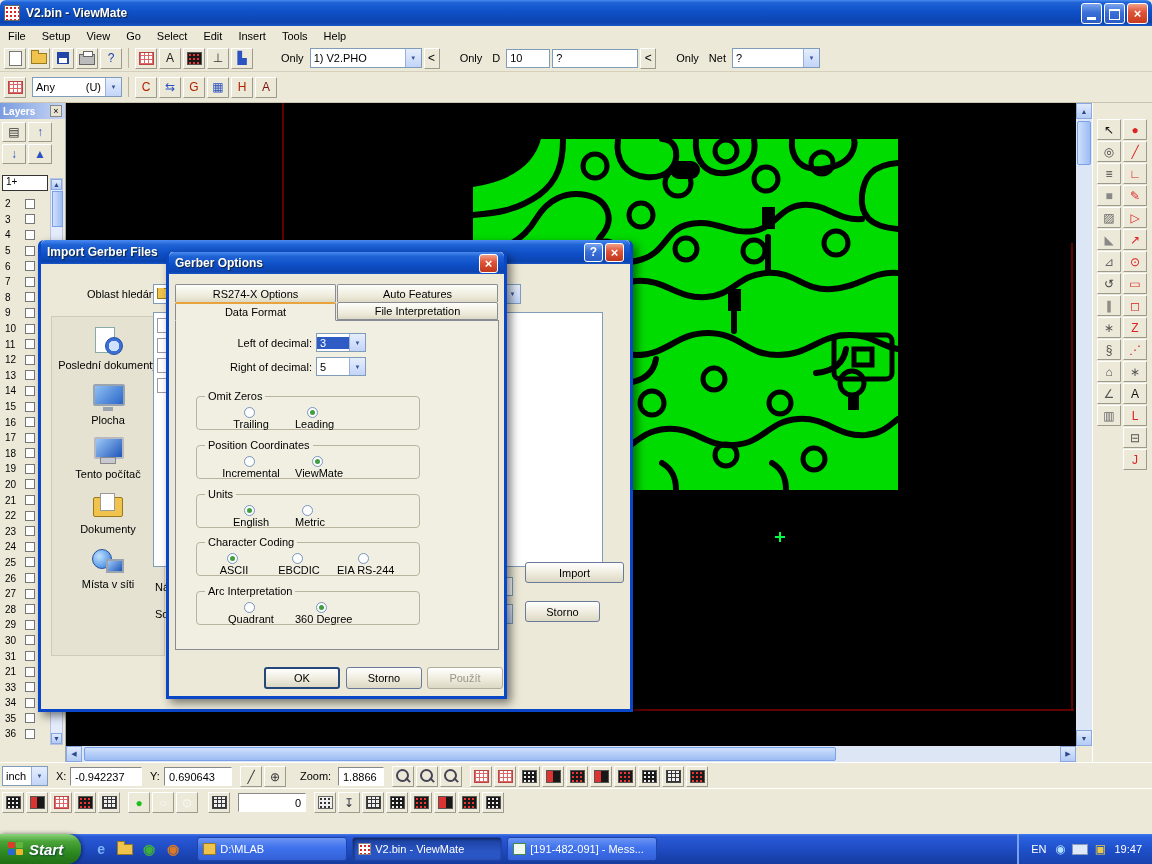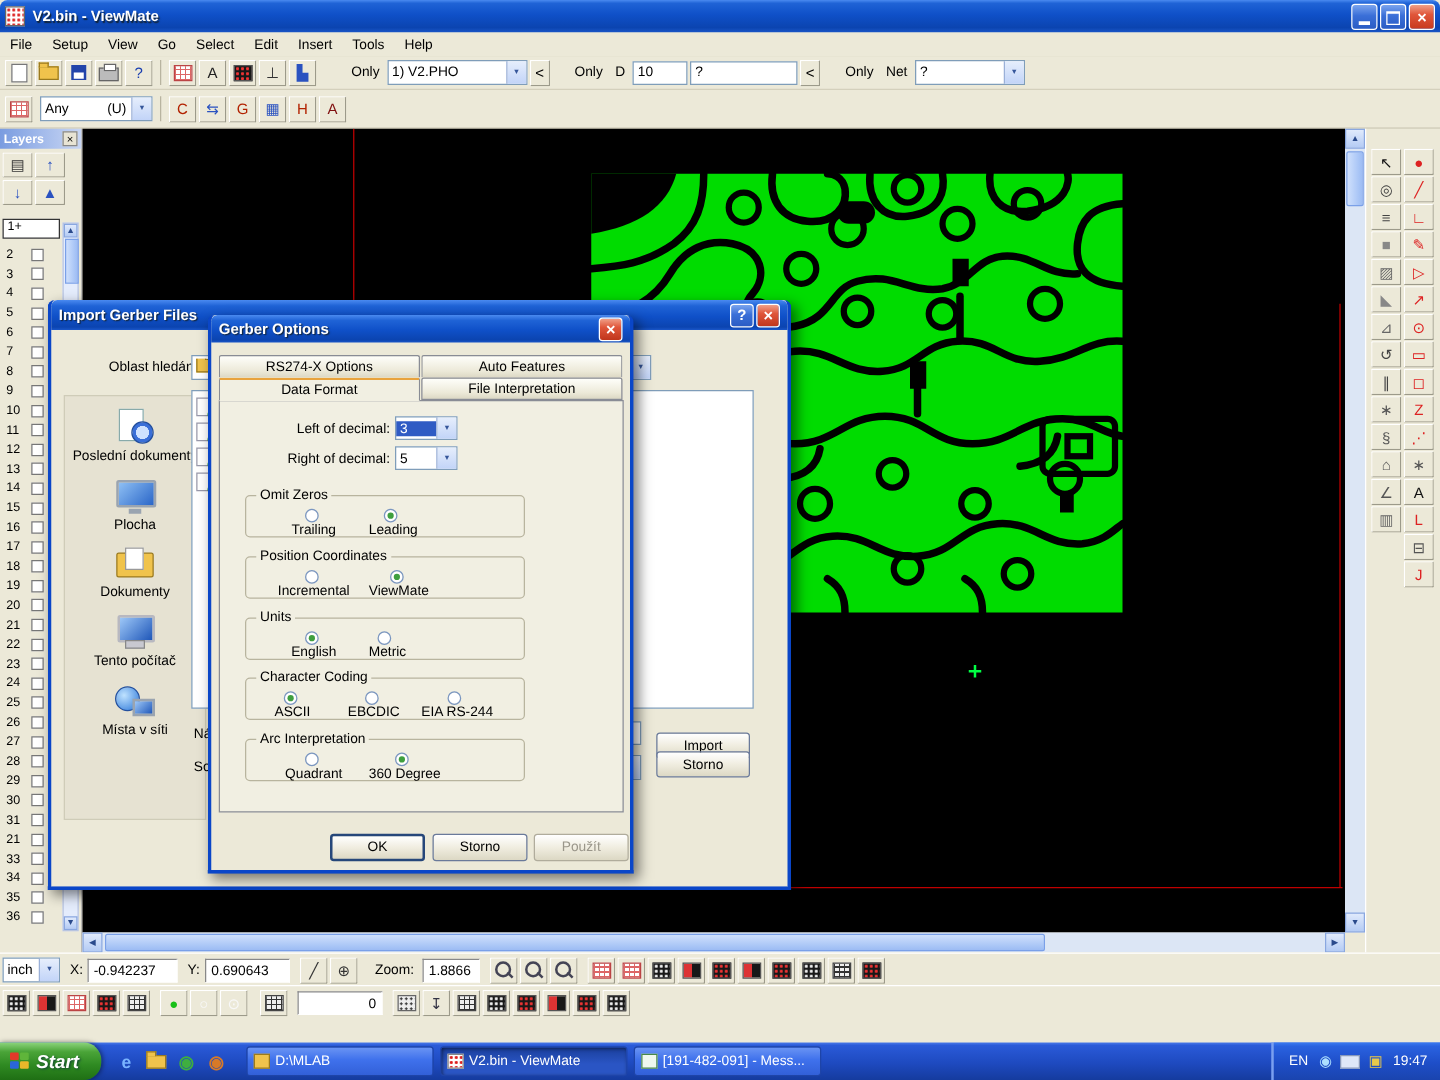--- a/index.html
+++ b/index.html
@@ -895,46 +895,46 @@
     <div class="places-bar">
         <div class="place">
           <div class="xp-ico recent"></div>
           <div class="place-label">Poslední dokumenty</div>
         </div>
         <div class="place">
           <div class="xp-ico desktop"></div>
           <div class="place-label">Plocha</div>
         </div>
         <div class="place">
+          <div class="xp-ico computer"></div>
+          <div class="place-label">Tento počítač</div>
+        </div>
+        <div class="place">
           <div class="xp-ico documents"></div>
           <div class="place-label">Dokumenty</div>
-        </div>
-        <div class="place">
-          <div class="xp-ico computer"></div>
-          <div class="place-label">Tento počítač</div>
         </div>
         <div class="place">
           <div class="xp-ico network"></div>
           <div class="place-label">Místa v síti</div>
         </div>
       </div>
     <div class="file-pane">
       <div class="filedoc"></div>
       <div class="filedoc"></div>
       <div class="filedoc"></div>
       <div class="filedoc"></div>
     </div>
     <span class="abs" style="left:114px;top:341px">Ná</span>
     <span class="abs" style="left:114px;top:368px">So</span>
     <span class="field abs" style="left:150px;top:337px;width:322px"></span>
     <span class="combo abs" style="left:150px;top:364px;width:322px">
       <span class="cval"></span>
         <span class="combo-btn"></span>
     </span>
-    <div class="xp-btn abs" style="left:484px;top:346px;width:75px;height:21px">Import</div>
+    <div class="xp-btn abs" style="left:484px;top:322px;width:99px;height:21px">Import</div>
     <div class="xp-btn abs" style="left:484px;top:361px;width:75px;height:21px">Storno</div>
   </div>
 
   <div id="gerberdlg" class="xpdlg">
     <div class="dlg-title">
       <span class="ttl">Gerber Options</span>
       <span class="dlg-sq close"></span>
     </div>
     <div class="tab-row" style="top:32px">
         <div class="tab">RS274-X Options</div>

